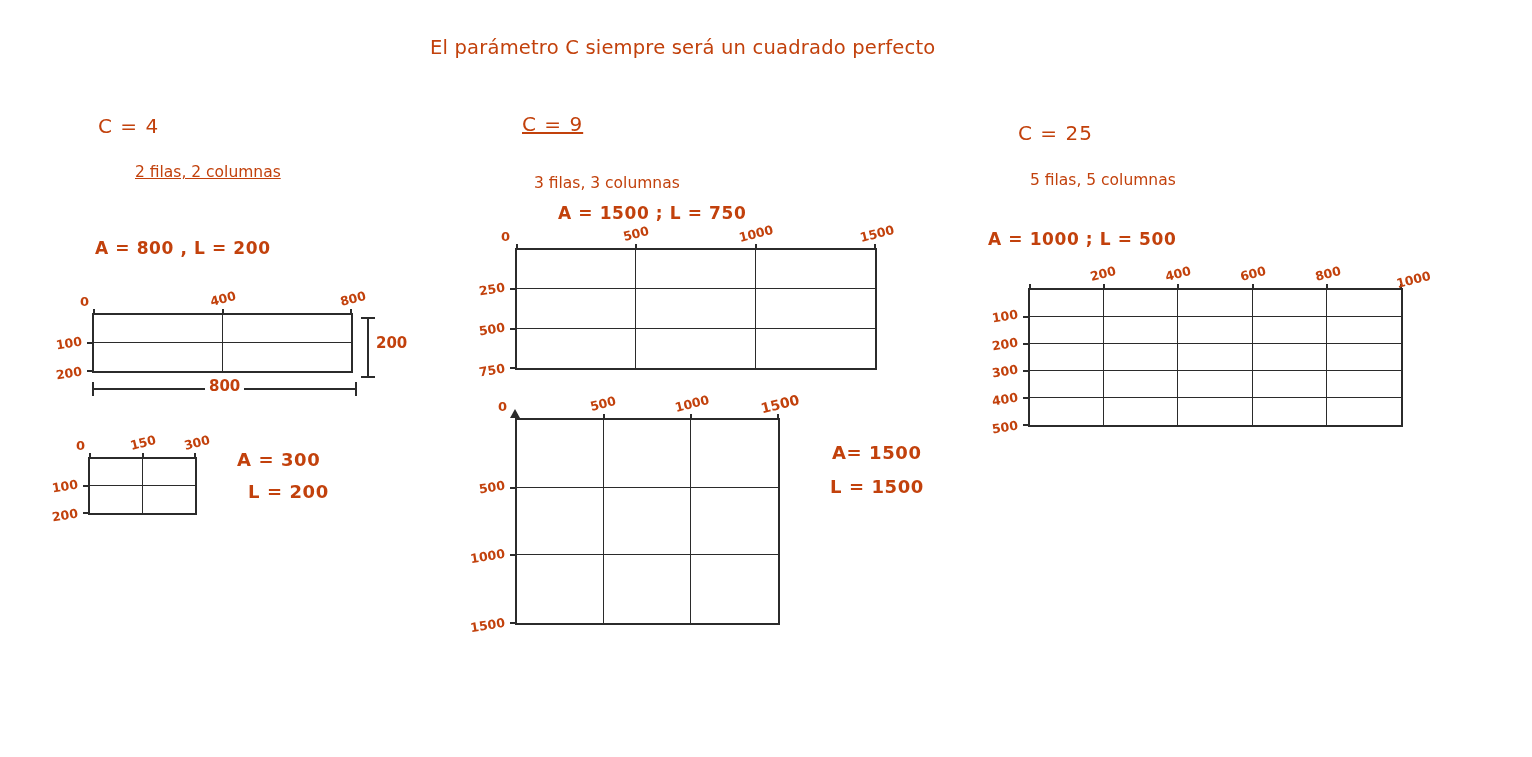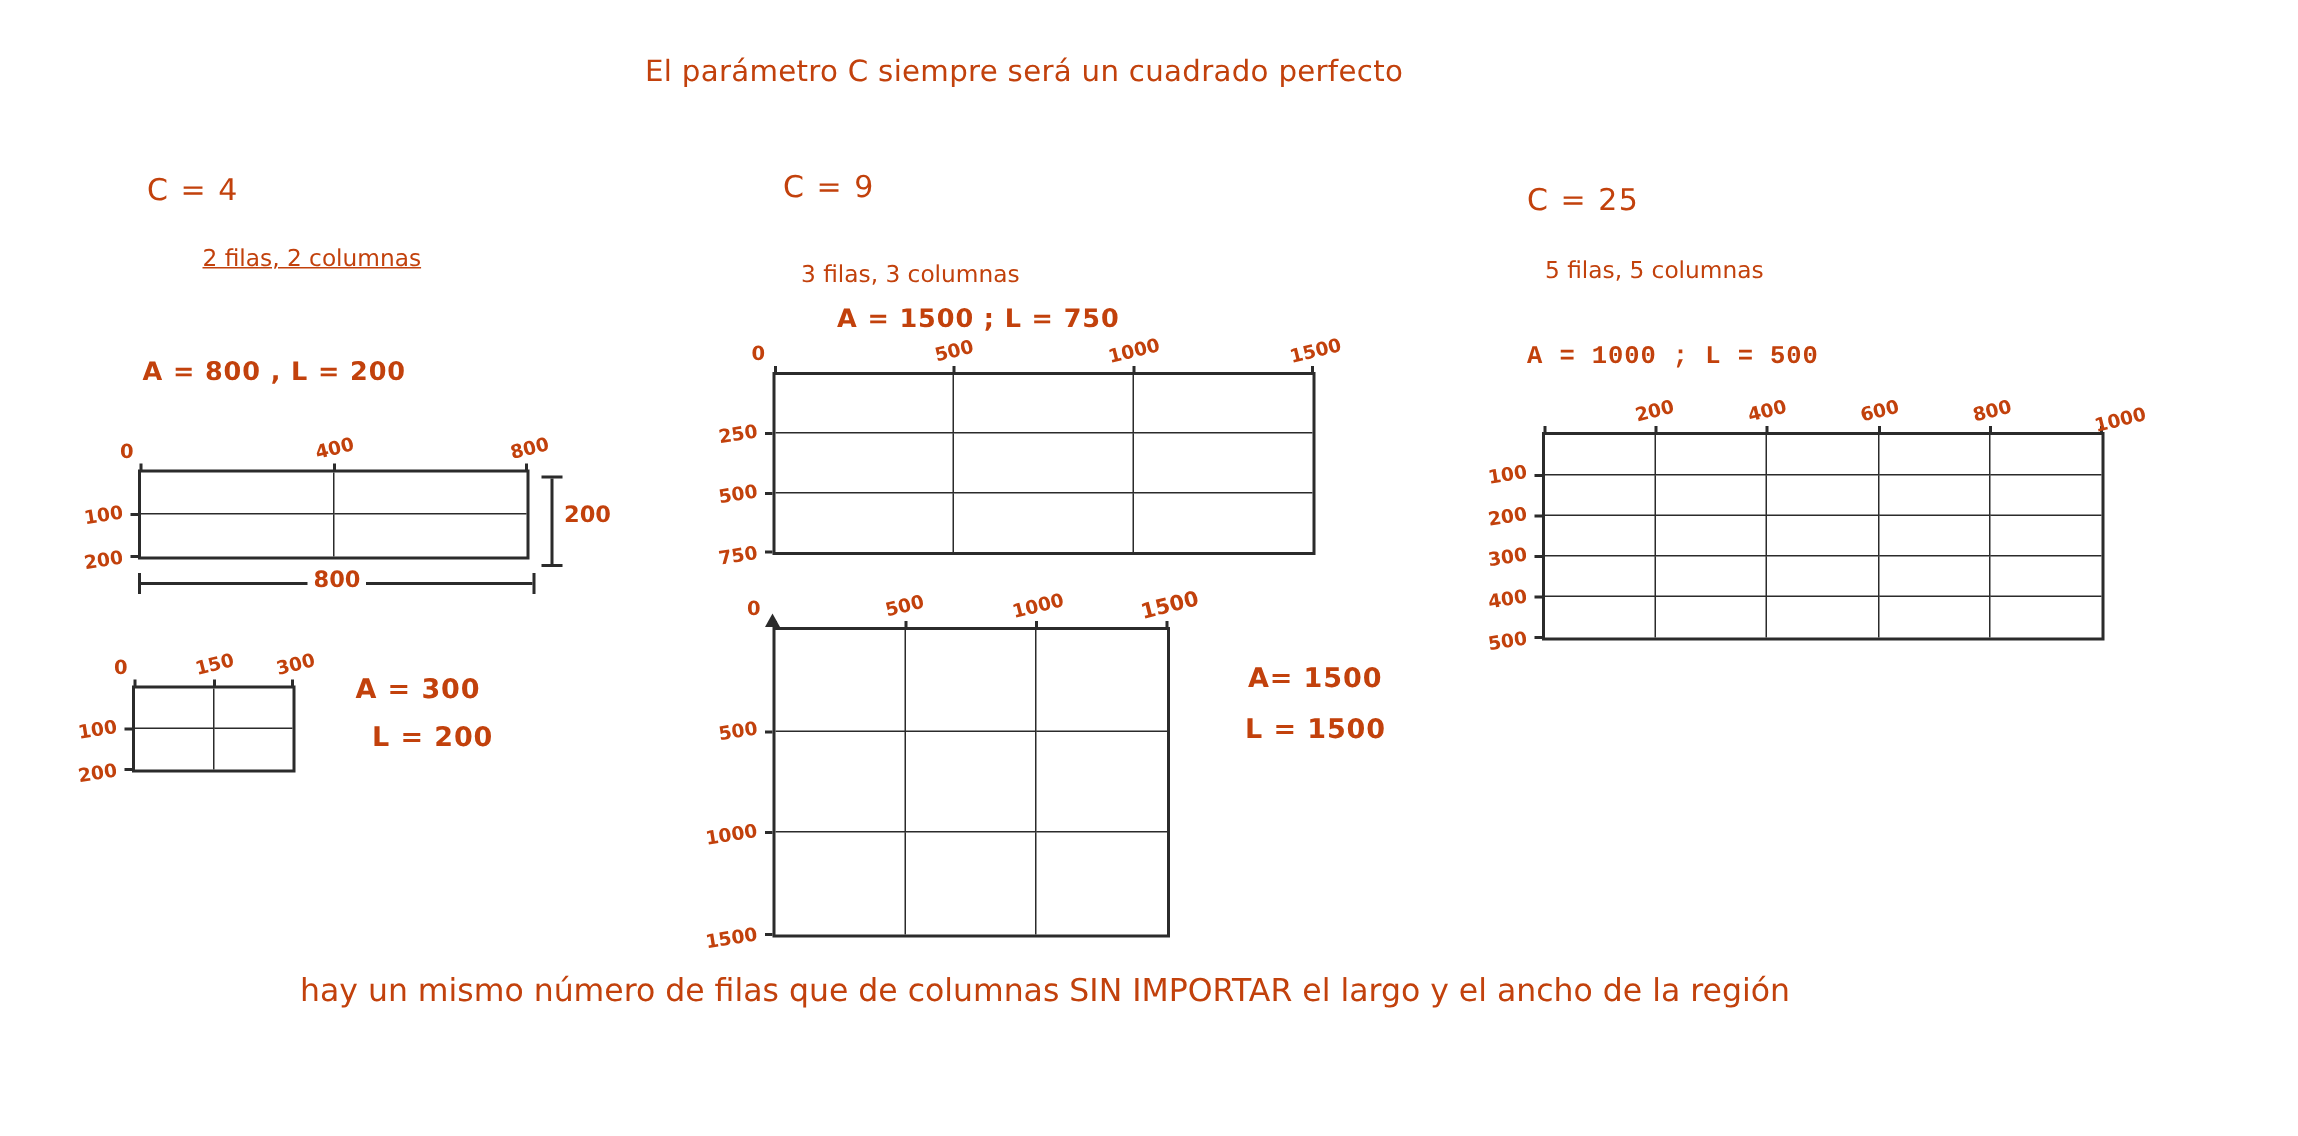--- a/index.html
+++ b/index.html
@@ -82,21 +82,21 @@
       <span class="tlab" style="left:50%;">150</span>
       <span class="tlab" style="left:100%;">300</span>
       <span class="llab" style="top:50%;">100</span>
       <span class="llab" style="top:100%;">200</span>
     </div>
     <div class="abs sidetext" style="left:237px;top:449px;">A = 300</div>
     <div class="abs sidetext" style="left:248px;top:481px;">L = 200</div>
   </div>
 
   <div>
-    <div class="abs clabel" style="left:522px;top:112px;">C = 9</div>
+    <div class="abs clabel" style="left:522px;top:112px;text-decoration:underline;">C = 9</div>
     <div class="abs subtitle" style="left:534px;top:174px;">3 filas, 3 columnas</div>
     <div class="abs formula" style="left:558px;top:203px;">A = 1500 ;  L = 750</div>
 
     <div class="gridwrap" style="left:515px;top:248px;width:362px;height:122px;">
       <div class="grid" style="grid-template-columns: repeat(3, 1fr); grid-template-rows: repeat(3, 1fr);">
           <div class="cell"></div>
           <div class="cell"></div>
           <div class="cell" style="border-right: none;"></div>
           <div class="cell"></div>
           <div class="cell"></div>
@@ -149,21 +149,21 @@
       <span class="llab" style="top:66.67%;">1000</span>
       <span class="llab" style="top:100%;">1500</span>
     </div>
     <div class="abs sidetext" style="left:832px;top:442px;">A= 1500</div>
     <div class="abs sidetext" style="left:830px;top:476px;">L = 1500</div>
   </div>
 
   <div>
     <div class="abs clabel" style="left:1018px;top:121px;">C = 25</div>
     <div class="abs subtitle" style="left:1030px;top:171px;">5 filas, 5 columnas</div>
-    <div class="abs formula" style="left:1018px;top:229px;font-family:Liberation Mono, monospace;">A = 1000 ;  L = 500</div>
+    <div class="abs formula" style="left:988px;top:229px;">A = 1000 ;  L = 500</div>
 
     <div class="gridwrap" style="left:1028px;top:288px;width:375px;height:139px;">
       <div class="grid" style="grid-template-columns: repeat(5, 1fr); grid-template-rows: repeat(5, 1fr);">
           <div class="cell"></div>
           <div class="cell"></div>
           <div class="cell"></div>
           <div class="cell"></div>
           <div class="cell" style="border-right: none;"></div>
           <div class="cell"></div>
           <div class="cell"></div>
@@ -204,16 +204,15 @@
       <span class="tlab" style="left:100%;top:-16px;transform:translateX(-20%) rotate(-14deg);">1000</span>
       <span class="llab" style="top:20%;">100</span>
       <span class="llab" style="top:40%;">200</span>
       <span class="llab" style="top:60%;">300</span>
       <span class="llab" style="top:80%;">400</span>
       <span class="llab" style="top:100%;">500</span>
     </div>
   </div>
 
   <div class="abs footer" style="left:200px;top:645px;">
-    <div>hay un mismo número de filas que de columnas SIN IMPORTAR el largo y el ancho de la región</div>
   </div>
 
 </div>
 
 </body></html>

